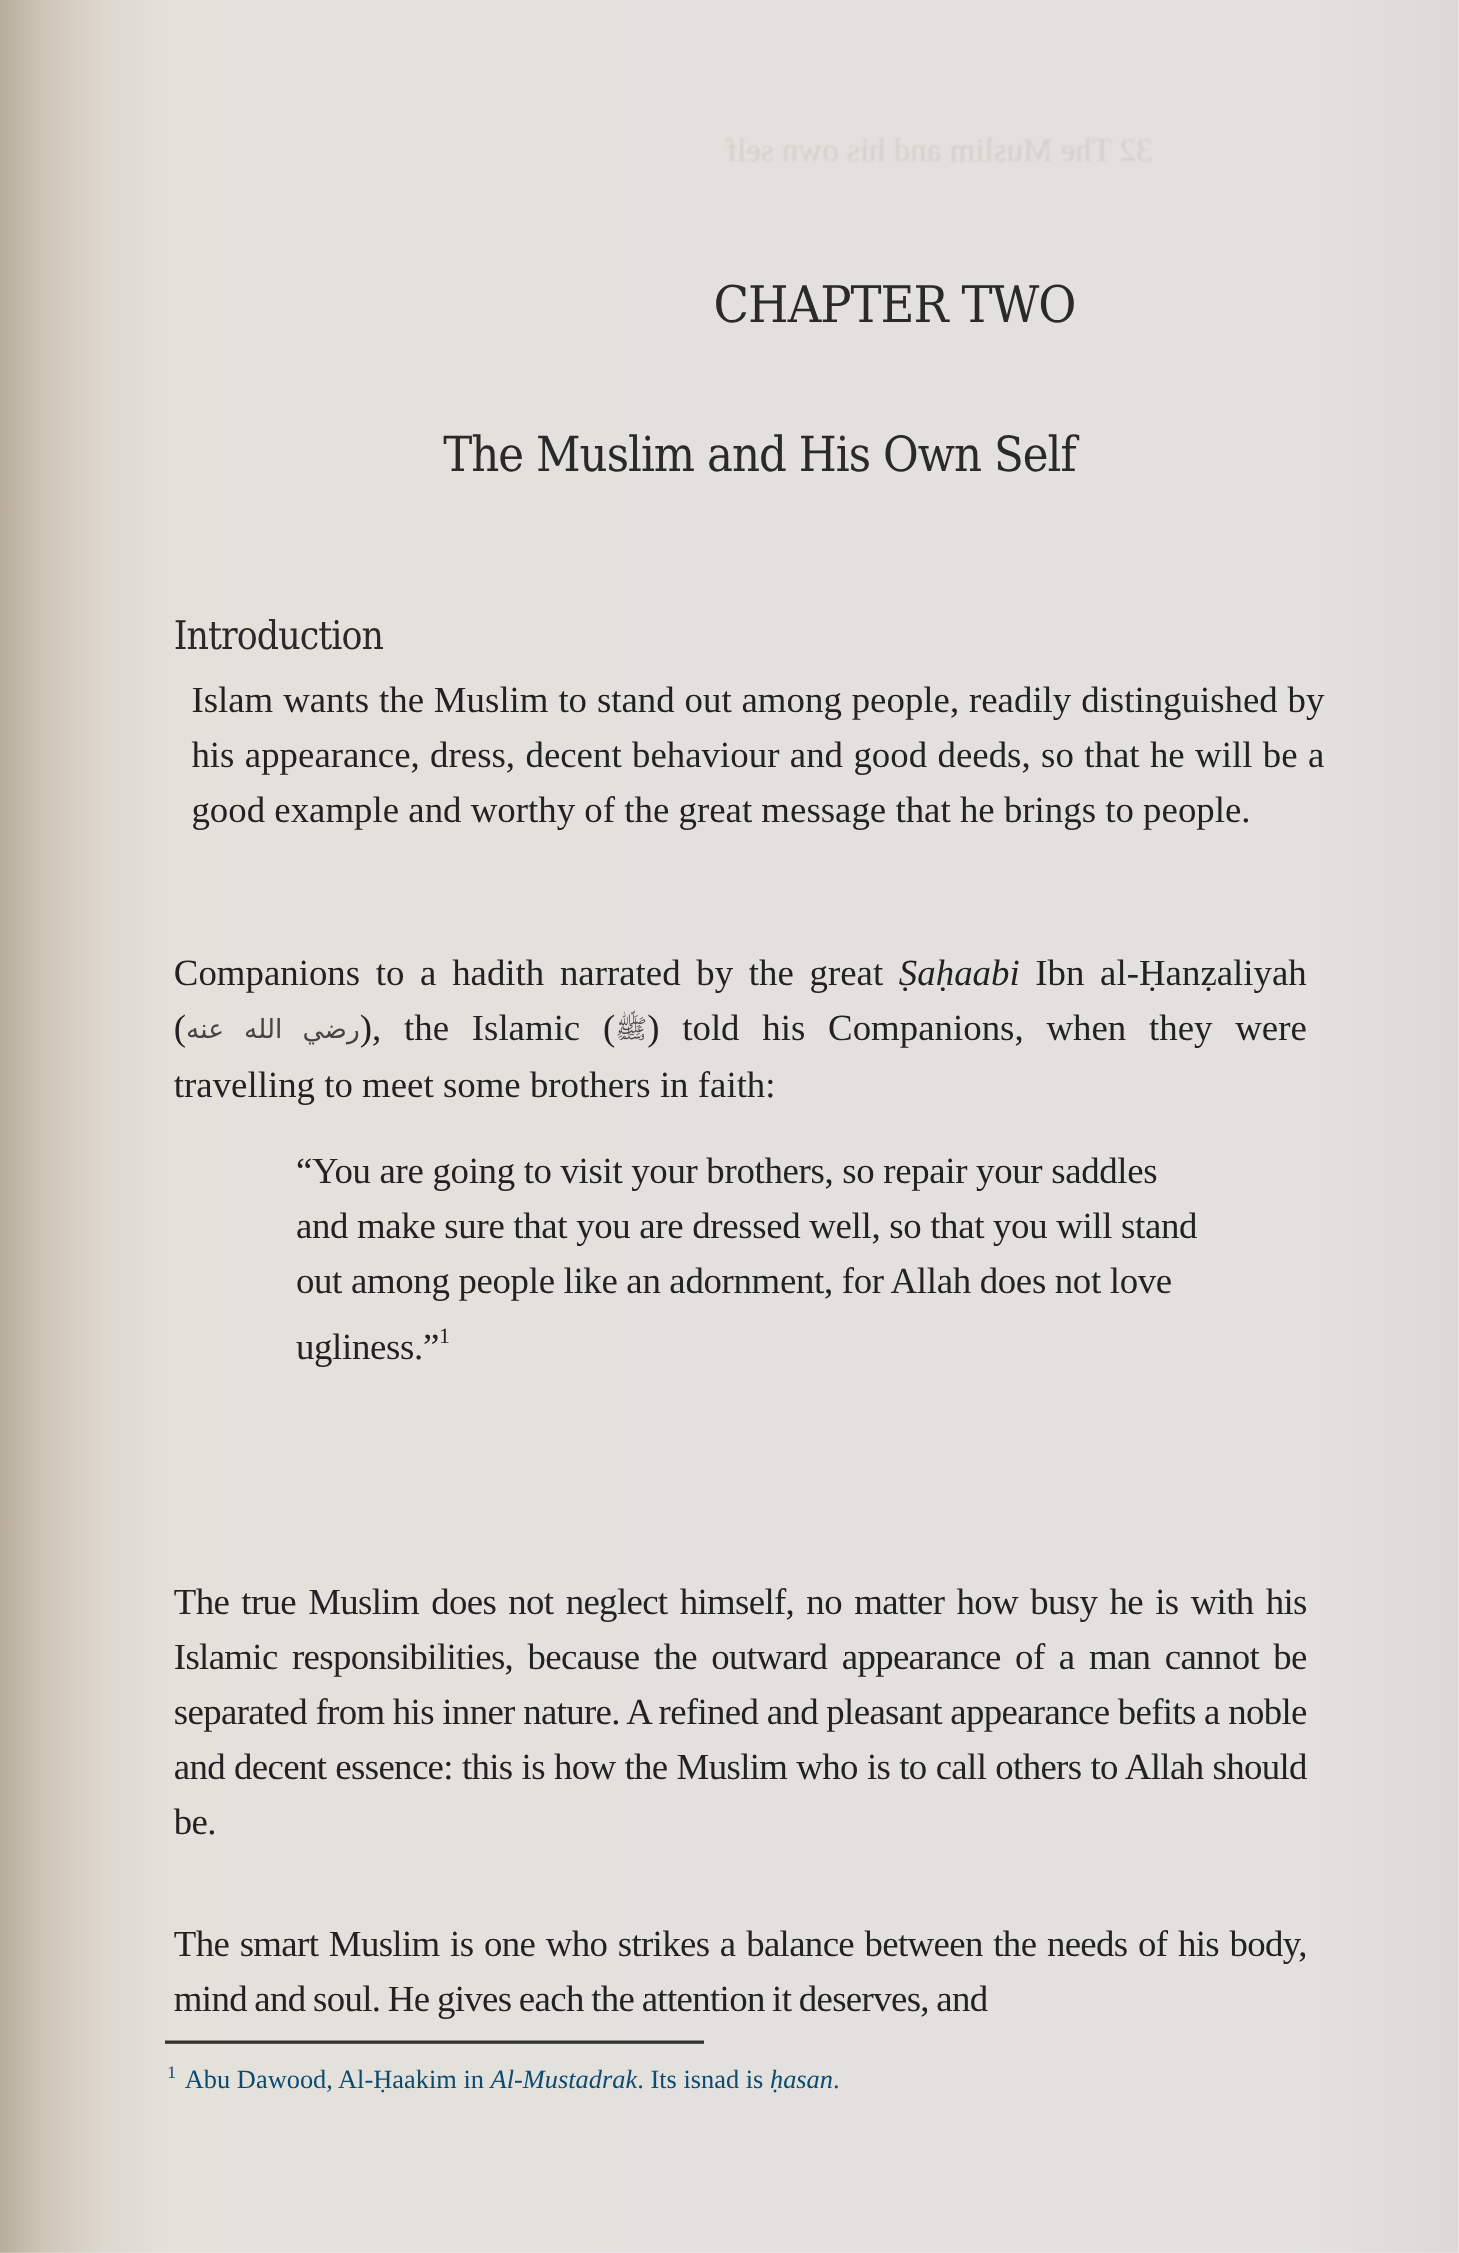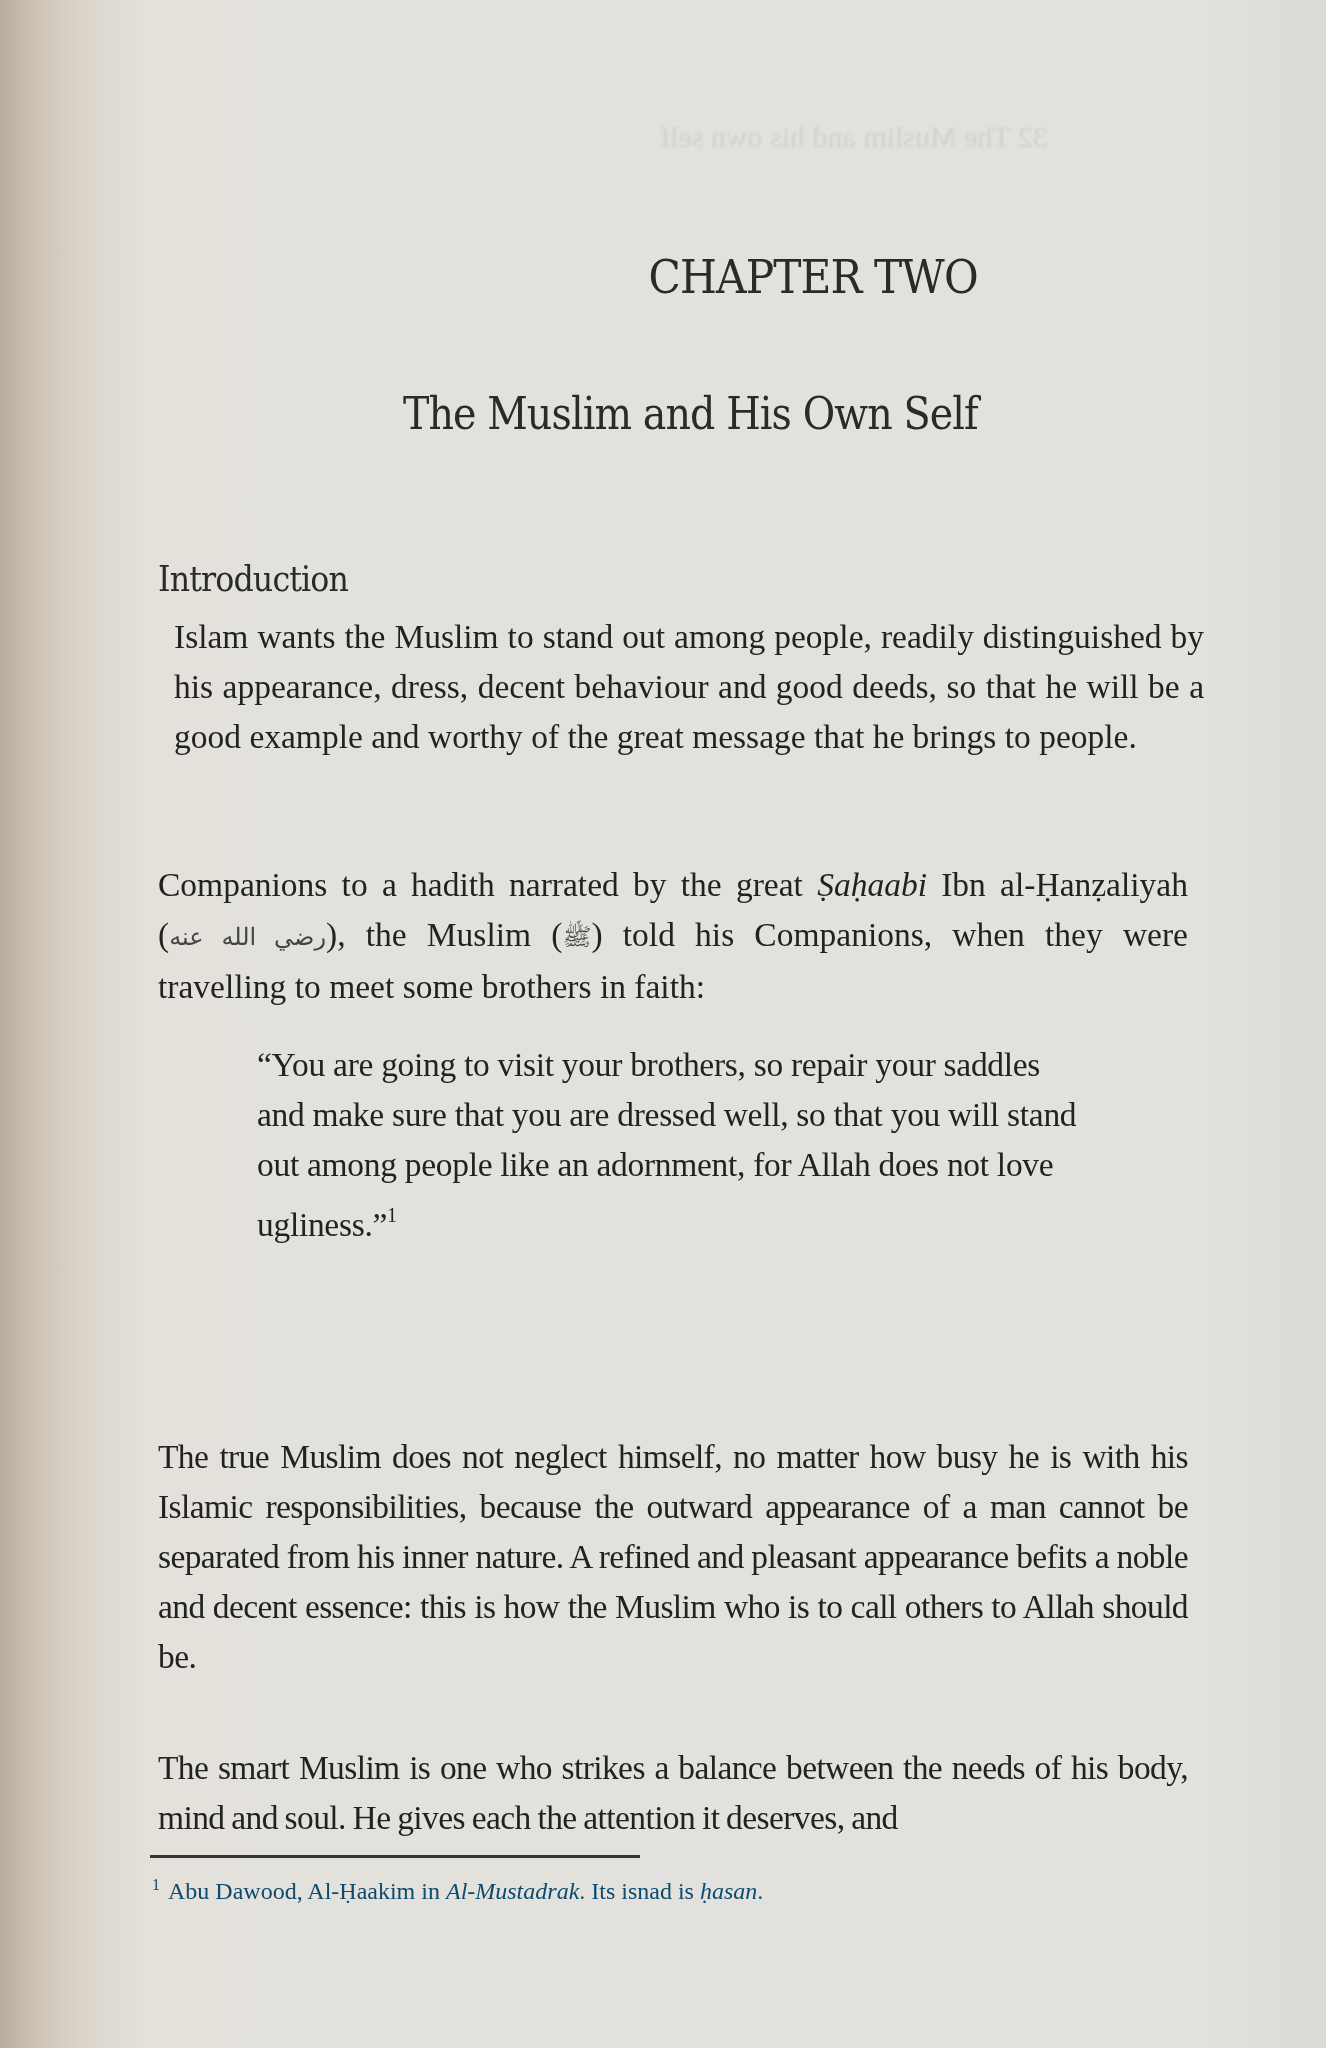--- a/index.html
+++ b/index.html
@@ -31,21 +31,21 @@
     color:#2a2a2a; transform: scaleX(0.88); transform-origin:left;
   }
   .body-text {
     position:absolute; left:158px; width:1030px;
     font-family:"Liberation Serif", serif; font-size:33.5px; line-height:50px;
     text-align:justify; text-align-last:left; color:#222;
     margin:0;
   }
   .body-text.condensed { letter-spacing:-0.6px; word-spacing:-1px; }
   .quote {
-    position:absolute; left:257px; width:830px;
+    position:absolute; left:269px; width:830px;
     font-family:"Liberation Serif", serif; font-size:33.5px; line-height:50px;
     color:#222; margin:0; letter-spacing:-0.3px;
   }
   .honorific { font-size:24px; color:#444; vertical-align:1px; }
   .sup { font-size:20px; vertical-align:14px; }
   .footnote-rule {
     position:absolute; left:150px; top:1855px; width:490px; height:3px; background:#333;
   }
   .footnote {
     position:absolute; left:152px; top:1876px;
@@ -62,21 +62,21 @@
   <div class="ghost" style="left:660px; top:120px; font-size:30px;">32     The Muslim and his own self</div>
 
   <div class="chapter-label">CHAPTER TWO</div>
 
   <div class="chapter-title">The Muslim and His Own Self</div>
 
   <div class="section-heading">Introduction</div>
 
   <p class="body-text" style="top:612px;margin-left:16px;">Islam wants the Muslim to stand out among people, readily distinguished by his appearance, dress, decent behaviour and good deeds, so that he will be a good example and worthy of the great message that he brings to people.</p>
 
-  <p class="body-text" style="top:860px;"><span>Companions to a hadith narrated by the great </span><i>Ṣaḥaabi</i><span> Ibn al-Ḥanẓaliyah (</span><span class="honorific">رضي الله عنه</span><span>), the Muslim (</span><span class="honorific">ﷺ</span><span>) told his Companions, when they were travelling to meet some brothers in faith:</span></p>
+  <p class="body-text" style="top:860px;"><span>Companions to a hadith narrated by the great </span><i>Ṣaḥaabi</i><span> Ibn al-Ḥanẓaliyah (</span><span class="honorific">رضي الله عنه</span><span>), the Islamic (</span><span class="honorific">ﷺ</span><span>) told his Companions, when they were travelling to meet some brothers in faith:</span></p>
 
   <p class="quote" style="top:1040px;"><span>“You are going to visit your brothers, so repair your saddles and make sure that you are dressed well, so that you will stand out among people like an adornment, for Allah does not love ugliness.”</span><span class="sup">1</span></p>
 
 
   <p class="body-text condensed" style="top:1432px;">The true Muslim does not neglect himself, no matter how busy he is with his Islamic responsibilities, because the outward appearance of a man cannot be separated from his inner nature. A refined and pleasant appearance befits a noble and decent essence: this is how the Muslim who is to call others to Allah should be.</p>
 
   <p class="body-text condensed" style="top:1743px;">The smart Muslim is one who strikes a balance between the needs of his body, mind and soul. He gives each the attention it deserves, and</p>
 
   <div class="footnote-rule"></div>
 

